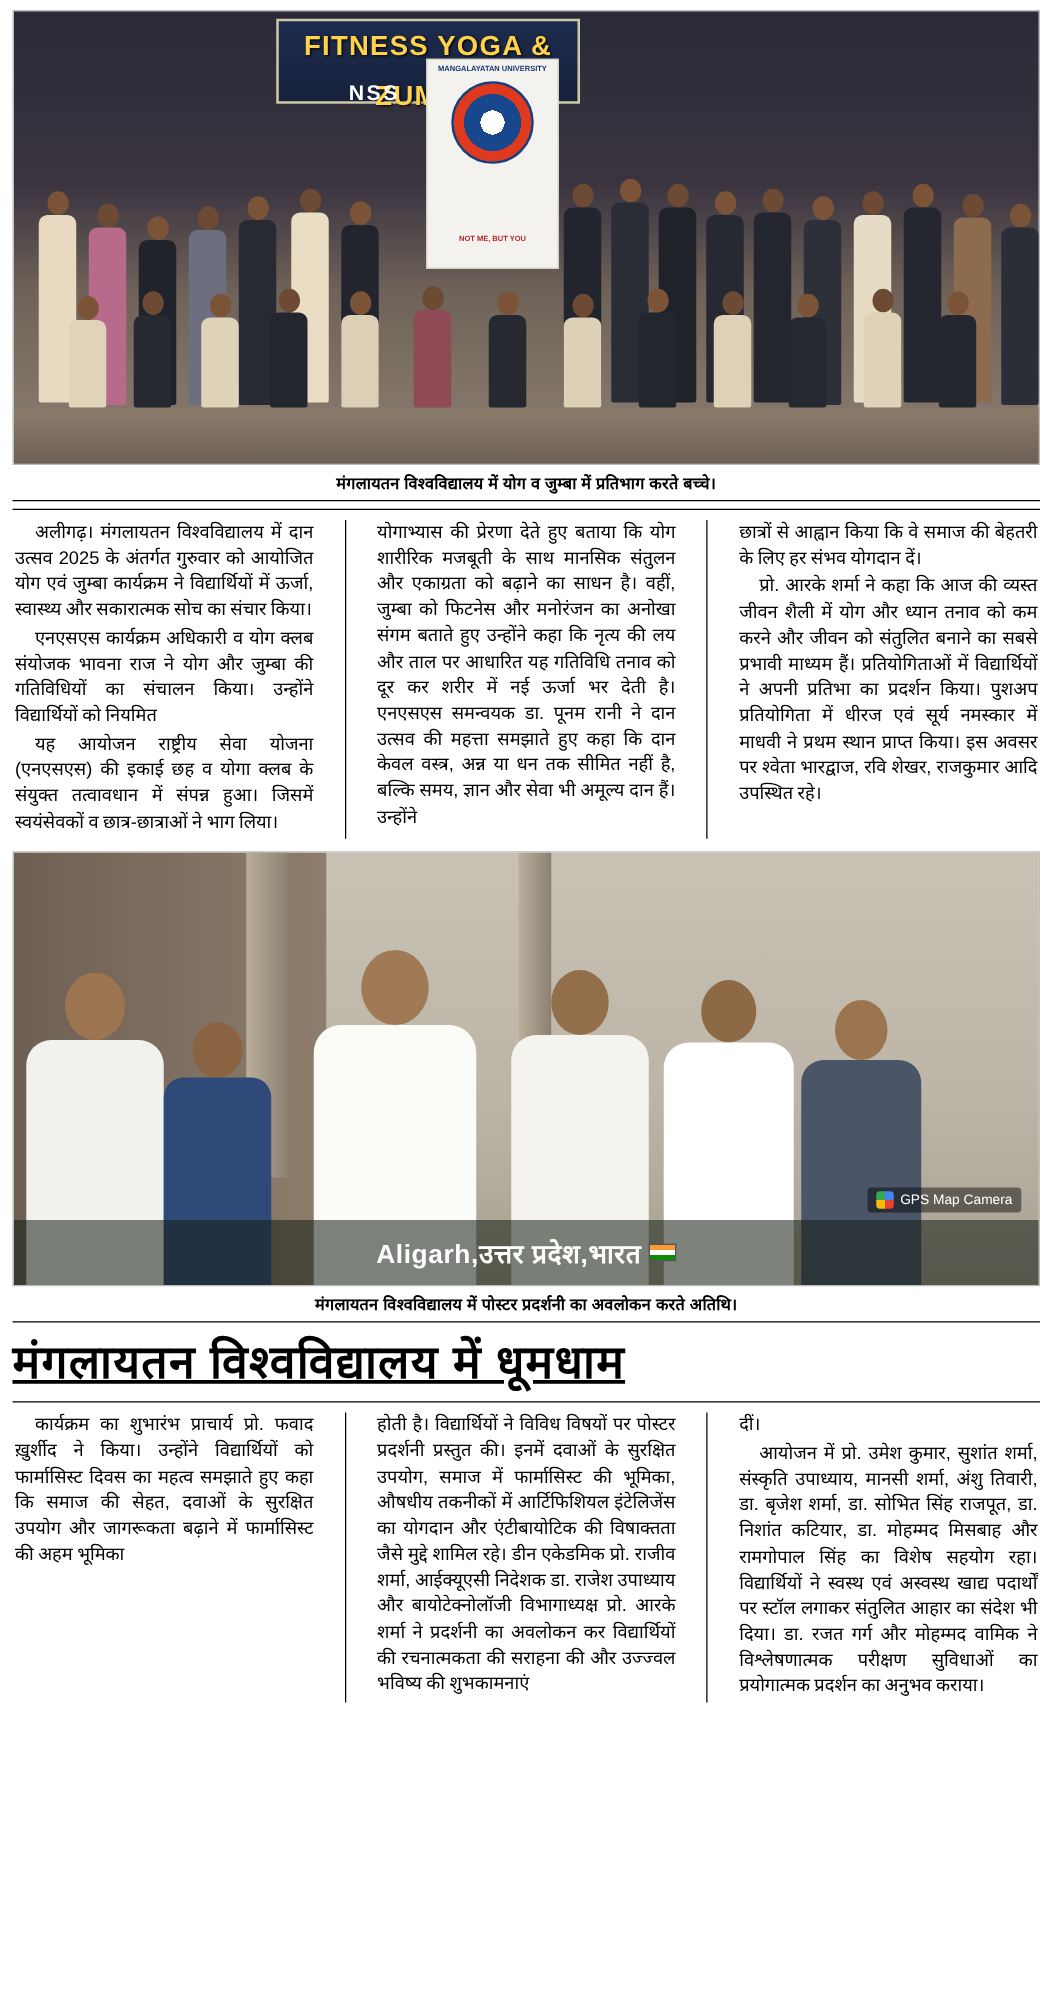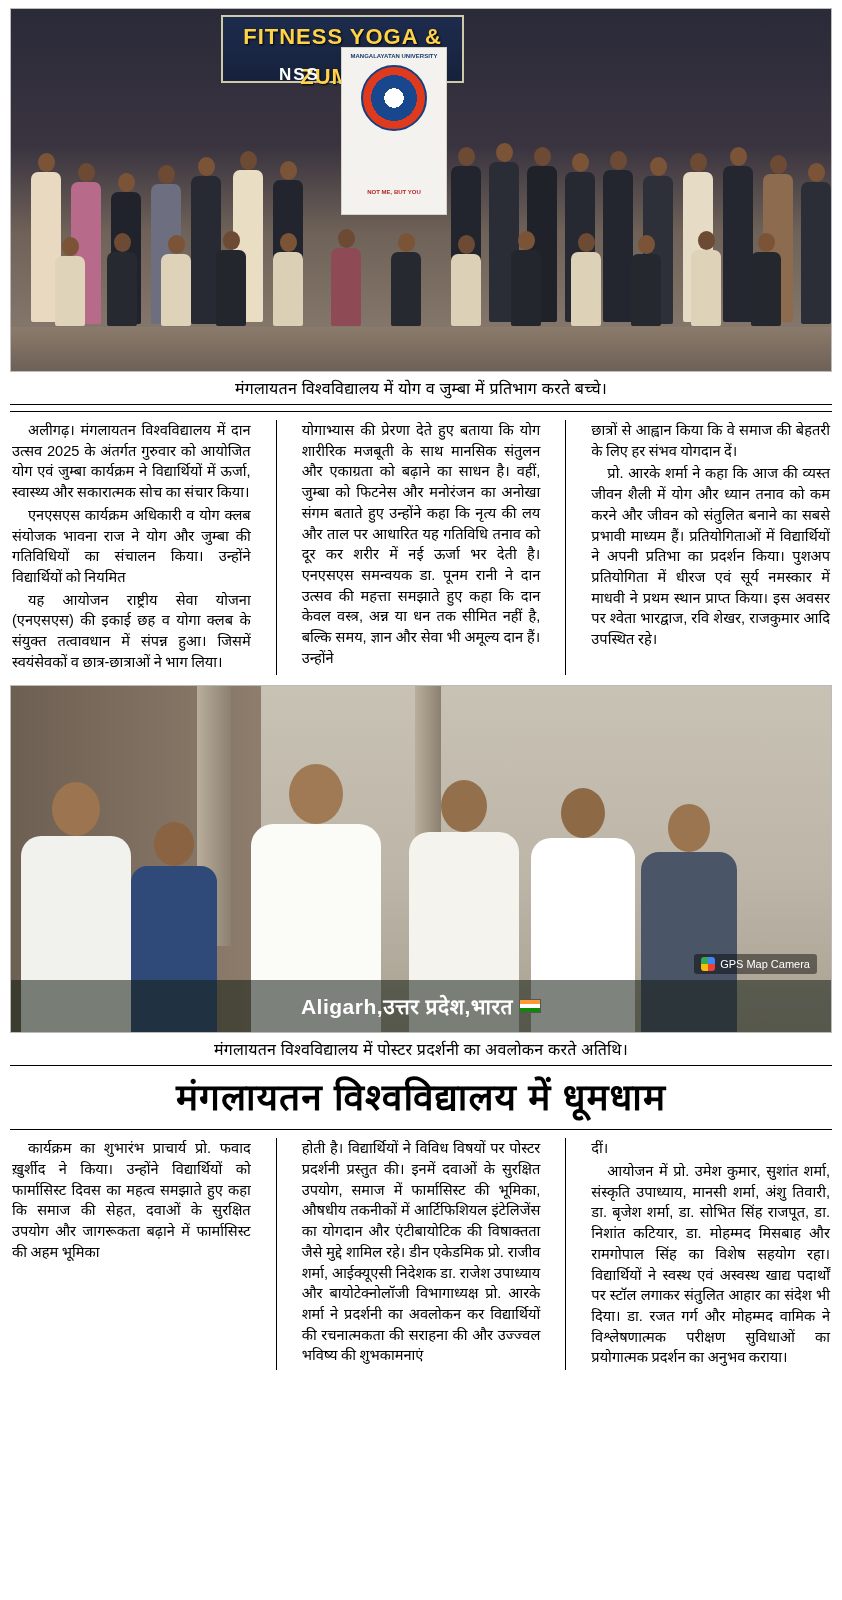--- a/index.html
+++ b/index.html
@@ -86,22 +86,22 @@
   .p .body {
     width: 30px; border-radius: 7px 7px 2px 2px;
   }
   .floor {
     position: absolute; left: 0; right: 0; bottom: 0; height: 44px;
     background: linear-gradient(to bottom,#8b7b6b,#6d6055);
   }
   .caption {
     text-align: center;
     font-family: "Liberation Sans", sans-serif;
-    font-size: 16px;
-    font-weight: normal;
+    font-size: 13px;
+    font-weight: bold;
     padding: 5px 0 3px 0;
     letter-spacing: 0.2px;
   }
 
   
   .headline1 {
     text-align: center;
     font-size: 39px;
     font-weight: bold;
     letter-spacing: 1px;
@@ -181,26 +181,27 @@
     width: 14px; height: 14px; border-radius: 3px;
     background: conic-gradient(#4285f4 0 25%, #ea4335 25% 50%, #fbbc05 50% 75%, #34a853 75% 100%);
   }
   .flag {
     display: inline-block; width: 22px; height: 14px; margin-left: 6px;
     background: linear-gradient(to bottom,#ff9933 0 33%, #ffffff 33% 66%, #138808 66% 100%);
     border: 1px solid #555; vertical-align: middle;
   }
 
   .headline2 {
-    text-align: center;
+    text-align: left;
     font-size: 37px;
     font-weight: bold;
     line-height: 1.18;
     letter-spacing: 1px;
     padding: 4px 0 8px 0;
+    text-decoration: underline;
   }
 </style>
 </head>
 <body>
 
 <div class="page">
 
   <div class="photo1">
     <div class="stage-screen">
       <div class="scr-title">FITNESS YOGA &amp; ZUMBA</div>

